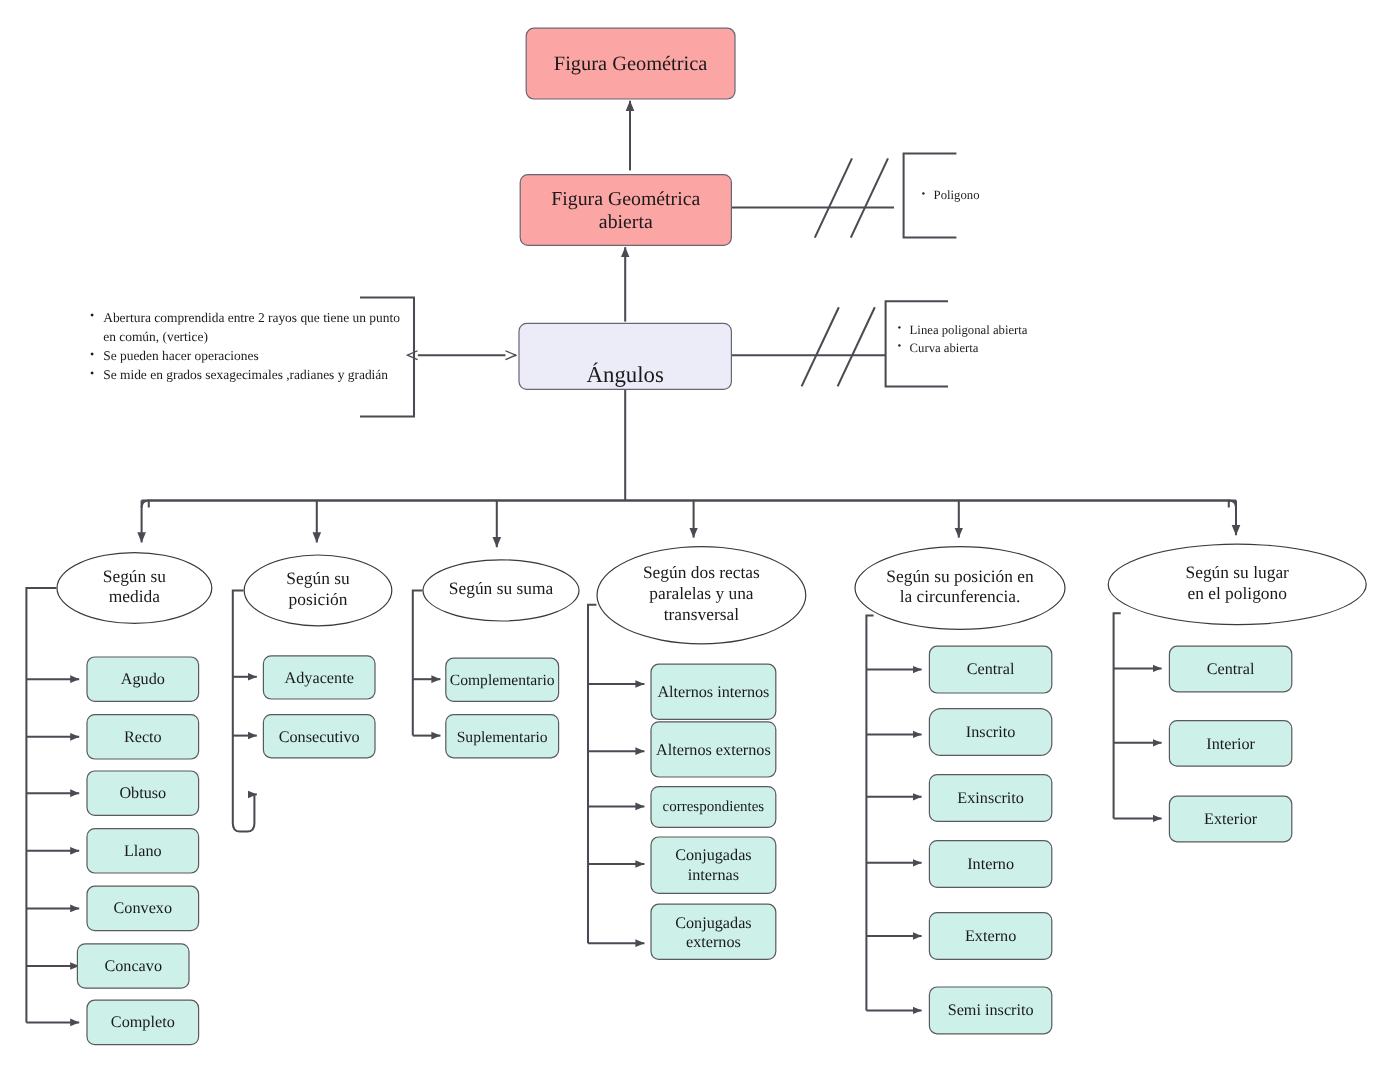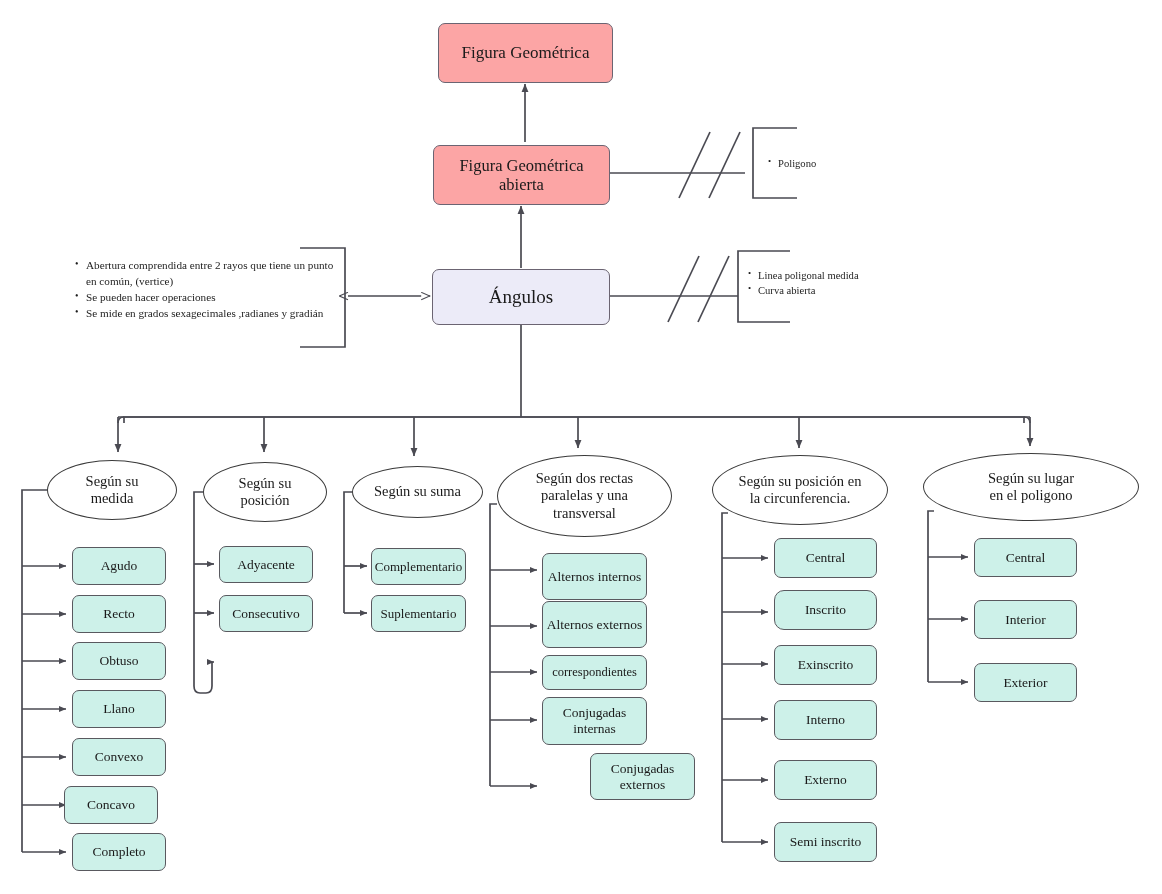--- a/index.html
+++ b/index.html
@@ -124,41 +124,41 @@
 
   <div class="node pink" style="left:438px;top:23px;width:175px;height:60px;font-size:17px;">
     <span>Figura Geométrica</span>
   </div>
 
   <div class="node pink" style="left:433px;top:145px;width:177px;height:60px;font-size:16.5px;flex-direction:column;">
     <span>Figura Geométrica</span>
     <span>abierta</span>
   </div>
 
-  <div class="node lav" style="left:432px;top:269px;width:178px;height:56px;font-size:19px;">
+  <div class="node lav" style="left:432px;top:269px;width:178px;height:56px;font-size:19px;align-items:flex-end;">
     <span>Ángulos</span>
   </div>
 
   <div class="note" style="left:75px;top:258px;width:262px;">
     <ul>
       <li>Abertura comprendida entre 2 rayos que tiene un punto en común, (vertice)</li>
       <li>Se pueden hacer operaciones</li>
       <li>Se mide en grados sexagecimales ,radianes y gradián</li>
     </ul>
   </div>
 
   <div class="side" style="left:768px;top:156px;width:120px;">
     <ul>
       <li>Poligono</li>
     </ul>
   </div>
 
   <div class="side" style="left:748px;top:268px;width:118px;">
     <ul>
-      <li>Linea poligonal medida</li>
+      <li>Linea poligonal abierta</li>
       <li>Curva abierta</li>
     </ul>
   </div>
 
   <div class="ellipse" style="left:47px;top:460px;width:130px;height:60px;font-size:14.5px;flex-direction:column;">
     <span>Según su</span>
     <span>medida</span>
   </div>
 
   <div class="ellipse" style="left:203px;top:462px;width:124px;height:60px;font-size:14.5px;flex-direction:column;">
@@ -227,21 +227,21 @@
     </div>
   <div class="node teal" style="left:542px;top:601px;width:105px;height:47px;font-size:13.5px;">
     <span>Alternos externos</span>
     </div>
   <div class="node teal" style="left:542px;top:655px;width:105px;height:35px;font-size:12.5px;">
     <span>correspondientes</span>
     </div>
   <div class="node teal" style="left:542px;top:697px;width:105px;height:48px;font-size:13.5px;">
     <span>Conjugadas internas</span>
     </div>
-  <div class="node teal" style="left:542px;top:753px;width:105px;height:47px;font-size:13.5px;margin-left:48px;">
+  <div class="node teal" style="left:542px;top:753px;width:105px;height:47px;font-size:13.5px;">
     <span>Conjugadas externos</span>
     </div>
 
   <div class="node teal" style="left:774px;top:538px;width:103px;height:40px;font-size:13.5px;">
     <span>Central</span>
     </div>
   <div class="node teal" style="left:774px;top:590px;width:103px;height:40px;font-size:13.5px;border-radius:10px;">
     <span>Inscrito</span>
     </div>
   <div class="node teal" style="left:774px;top:645px;width:103px;height:40px;font-size:13.5px;">

